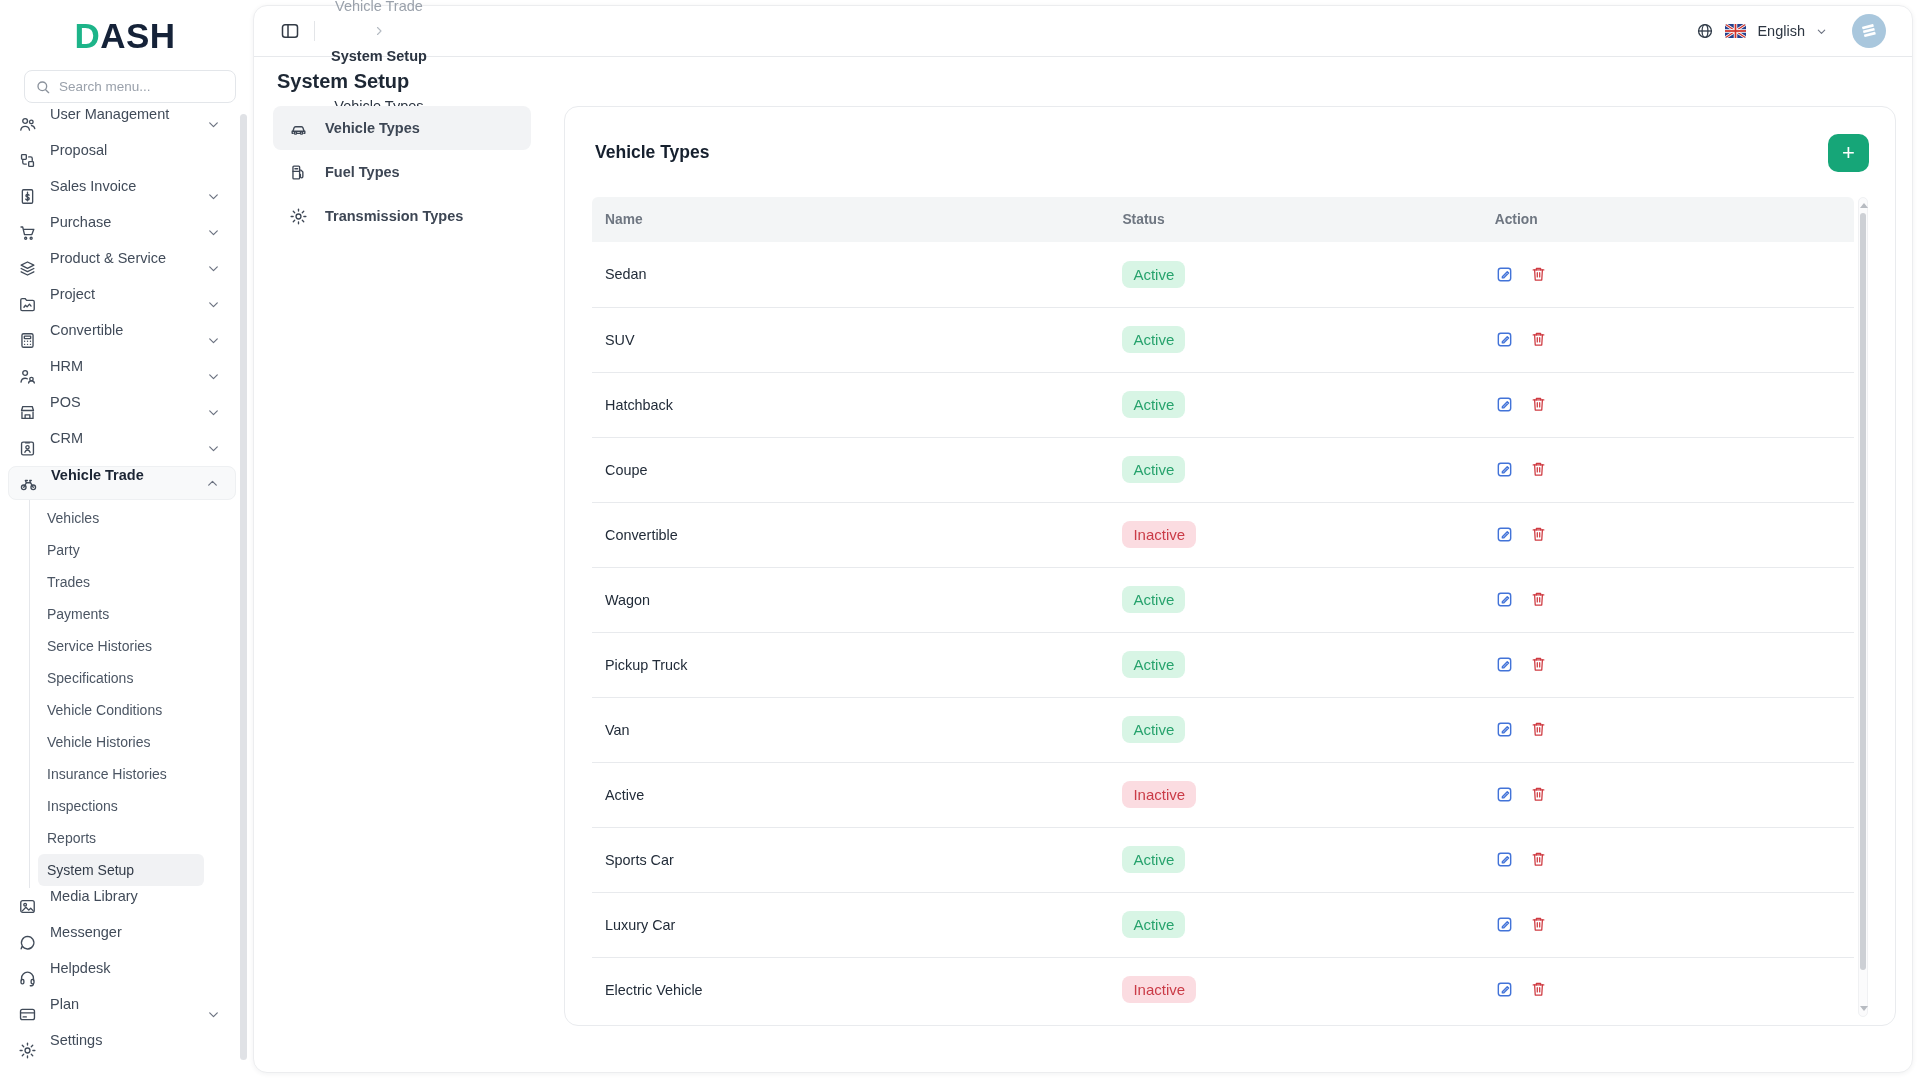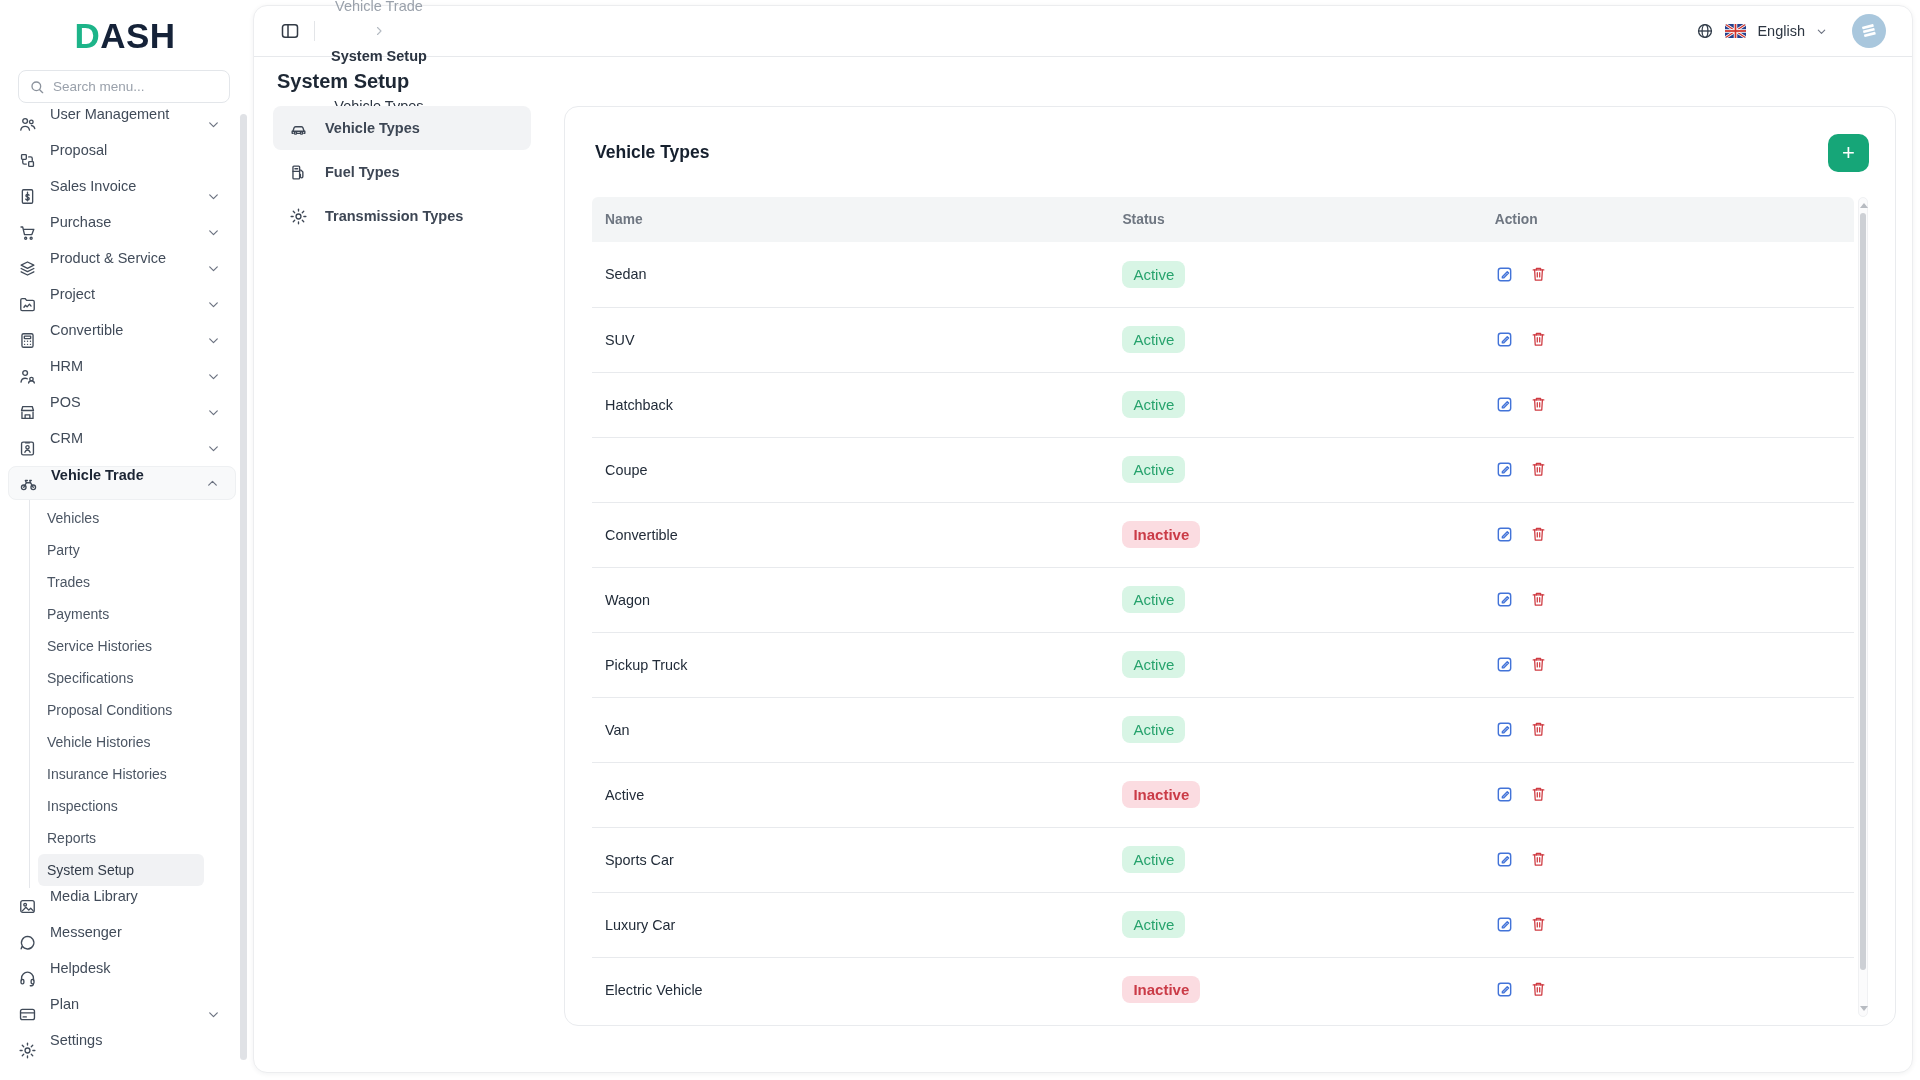--- a/index.html
+++ b/index.html
@@ -14,21 +14,21 @@
   html,body{width:1920px;height:1080px;overflow:hidden;background:#fff;
     font-family:"Liberation Sans","DejaVu Sans",sans-serif;color:var(--text-dark);}
   svg{display:block;}
   .ico{display:inline-flex;align-items:center;justify-content:center;flex:none;}
 
   
   .sidebar{position:fixed;left:0;top:0;width:250px;height:1080px;background:#fff;}
   .logo{width:250px;text-align:center;padding-top:16px;font-size:35px;font-weight:800;
         letter-spacing:.5px;line-height:40px;}
   .logo .g{color:var(--brand-green);} .logo .n{color:var(--brand-navy);}
-  .search-box{position:absolute;left:18px;top:70px;width:212px;height:33px;
+  .search-box{position:absolute;left:24px;top:70px;width:212px;height:33px;
       border:1px solid #e3e6ea;border-radius:8px;display:flex;align-items:center;
       padding:0 10px;gap:8px;background:#fff;}
   .search-box input{border:none;outline:none;width:100%;font-size:13.5px;
       font-family:inherit;color:#374151;}
   .search-box input::placeholder{color:#9aa1ab;}
   .nav{position:absolute;top:106px;left:0;width:244px;}
   .nav-item{height:36px;display:flex;gap:13px;padding:0 24px 0 18px;
       font-size:14.5px;color:var(--sidebar-text);cursor:pointer;}
   .nav-item .lbl{flex:1;white-space:nowrap;}
   .nav-item.parent-active{background:#f8f9fa;border:1px solid #eef0f2;border-radius:8px;
@@ -82,21 +82,21 @@
   col.c-name{width:41%;} col.c-status{width:29.5%;} col.c-action{width:29.5%;}
   thead th{background:var(--table-head-bg);height:45px;text-align:left;font-size:13.8px;
       font-weight:700;color:#6e7681;padding-left:13px;}
   thead th:first-child{border-radius:6px 0 0 0;}
   thead th:last-child{border-radius:0 6px 0 0;}
   tbody td{height:65px;border-bottom:1px solid #e8eaed;padding-left:13px;font-size:14.4px;
       color:#222c39;}
   tbody tr:last-child td{border-bottom:none;}
   .badge{display:inline-block;font-size:15px;font-weight:500;padding:5px 11px;border-radius:8px;}
   .badge.active{background:var(--badge-active-bg);color:var(--badge-active-text);}
-  .badge.inactive{background:var(--badge-inactive-bg);color:var(--badge-inactive-text);font-weight:bold;}
+  .badge.inactive{background:var(--badge-inactive-bg);color:var(--badge-inactive-text);}
   .action-cell{display:flex;align-items:center;gap:16px;}
   .icon-btn{background:none;border:none;padding:0;cursor:pointer;display:flex;}
 
   .vscroll{position:absolute;top:0;right:0;bottom:3px;width:10px;background:#fbfbfc;
       border:1px solid #f0f1f3;border-radius:5px;}
   .vscroll .thumb{position:absolute;top:15px;bottom:46px;left:1px;width:6px;
       background:#cdd0d5;border-radius:3px;}
   .arr{position:absolute;left:1px;width:0;height:0;border-left:4px solid transparent;
       border-right:4px solid transparent;}
   .arr.up{top:5px;border-bottom:5px solid #b7bbc1;}
@@ -280,21 +280,21 @@
           </svg>
         </span>
       </div>
       <div class="submenu">
         <div class="sub-item">Vehicles</div>
         <div class="sub-item">Party</div>
         <div class="sub-item">Trades</div>
         <div class="sub-item">Payments</div>
         <div class="sub-item">Service Histories</div>
         <div class="sub-item">Specifications</div>
-        <div class="sub-item">Proposal Conditions</div>
+        <div class="sub-item">Vehicle Conditions</div>
         <div class="sub-item">Vehicle Histories</div>
         <div class="sub-item">Insurance Histories</div>
         <div class="sub-item">Inspections</div>
         <div class="sub-item">Reports</div>
         <div class="sub-item active">System Setup</div>
       </div>
       <div class="nav-item">
         <span class="ico ">
           <svg width="19" height="19" viewBox="0 0 24 24" fill="none" stroke="currentColor" stroke-width="1.7" stroke-linecap="round" stroke-linejoin="round">
             <rect x="3.5" y="4.5" width="17" height="15" rx="2.5"></rect>

